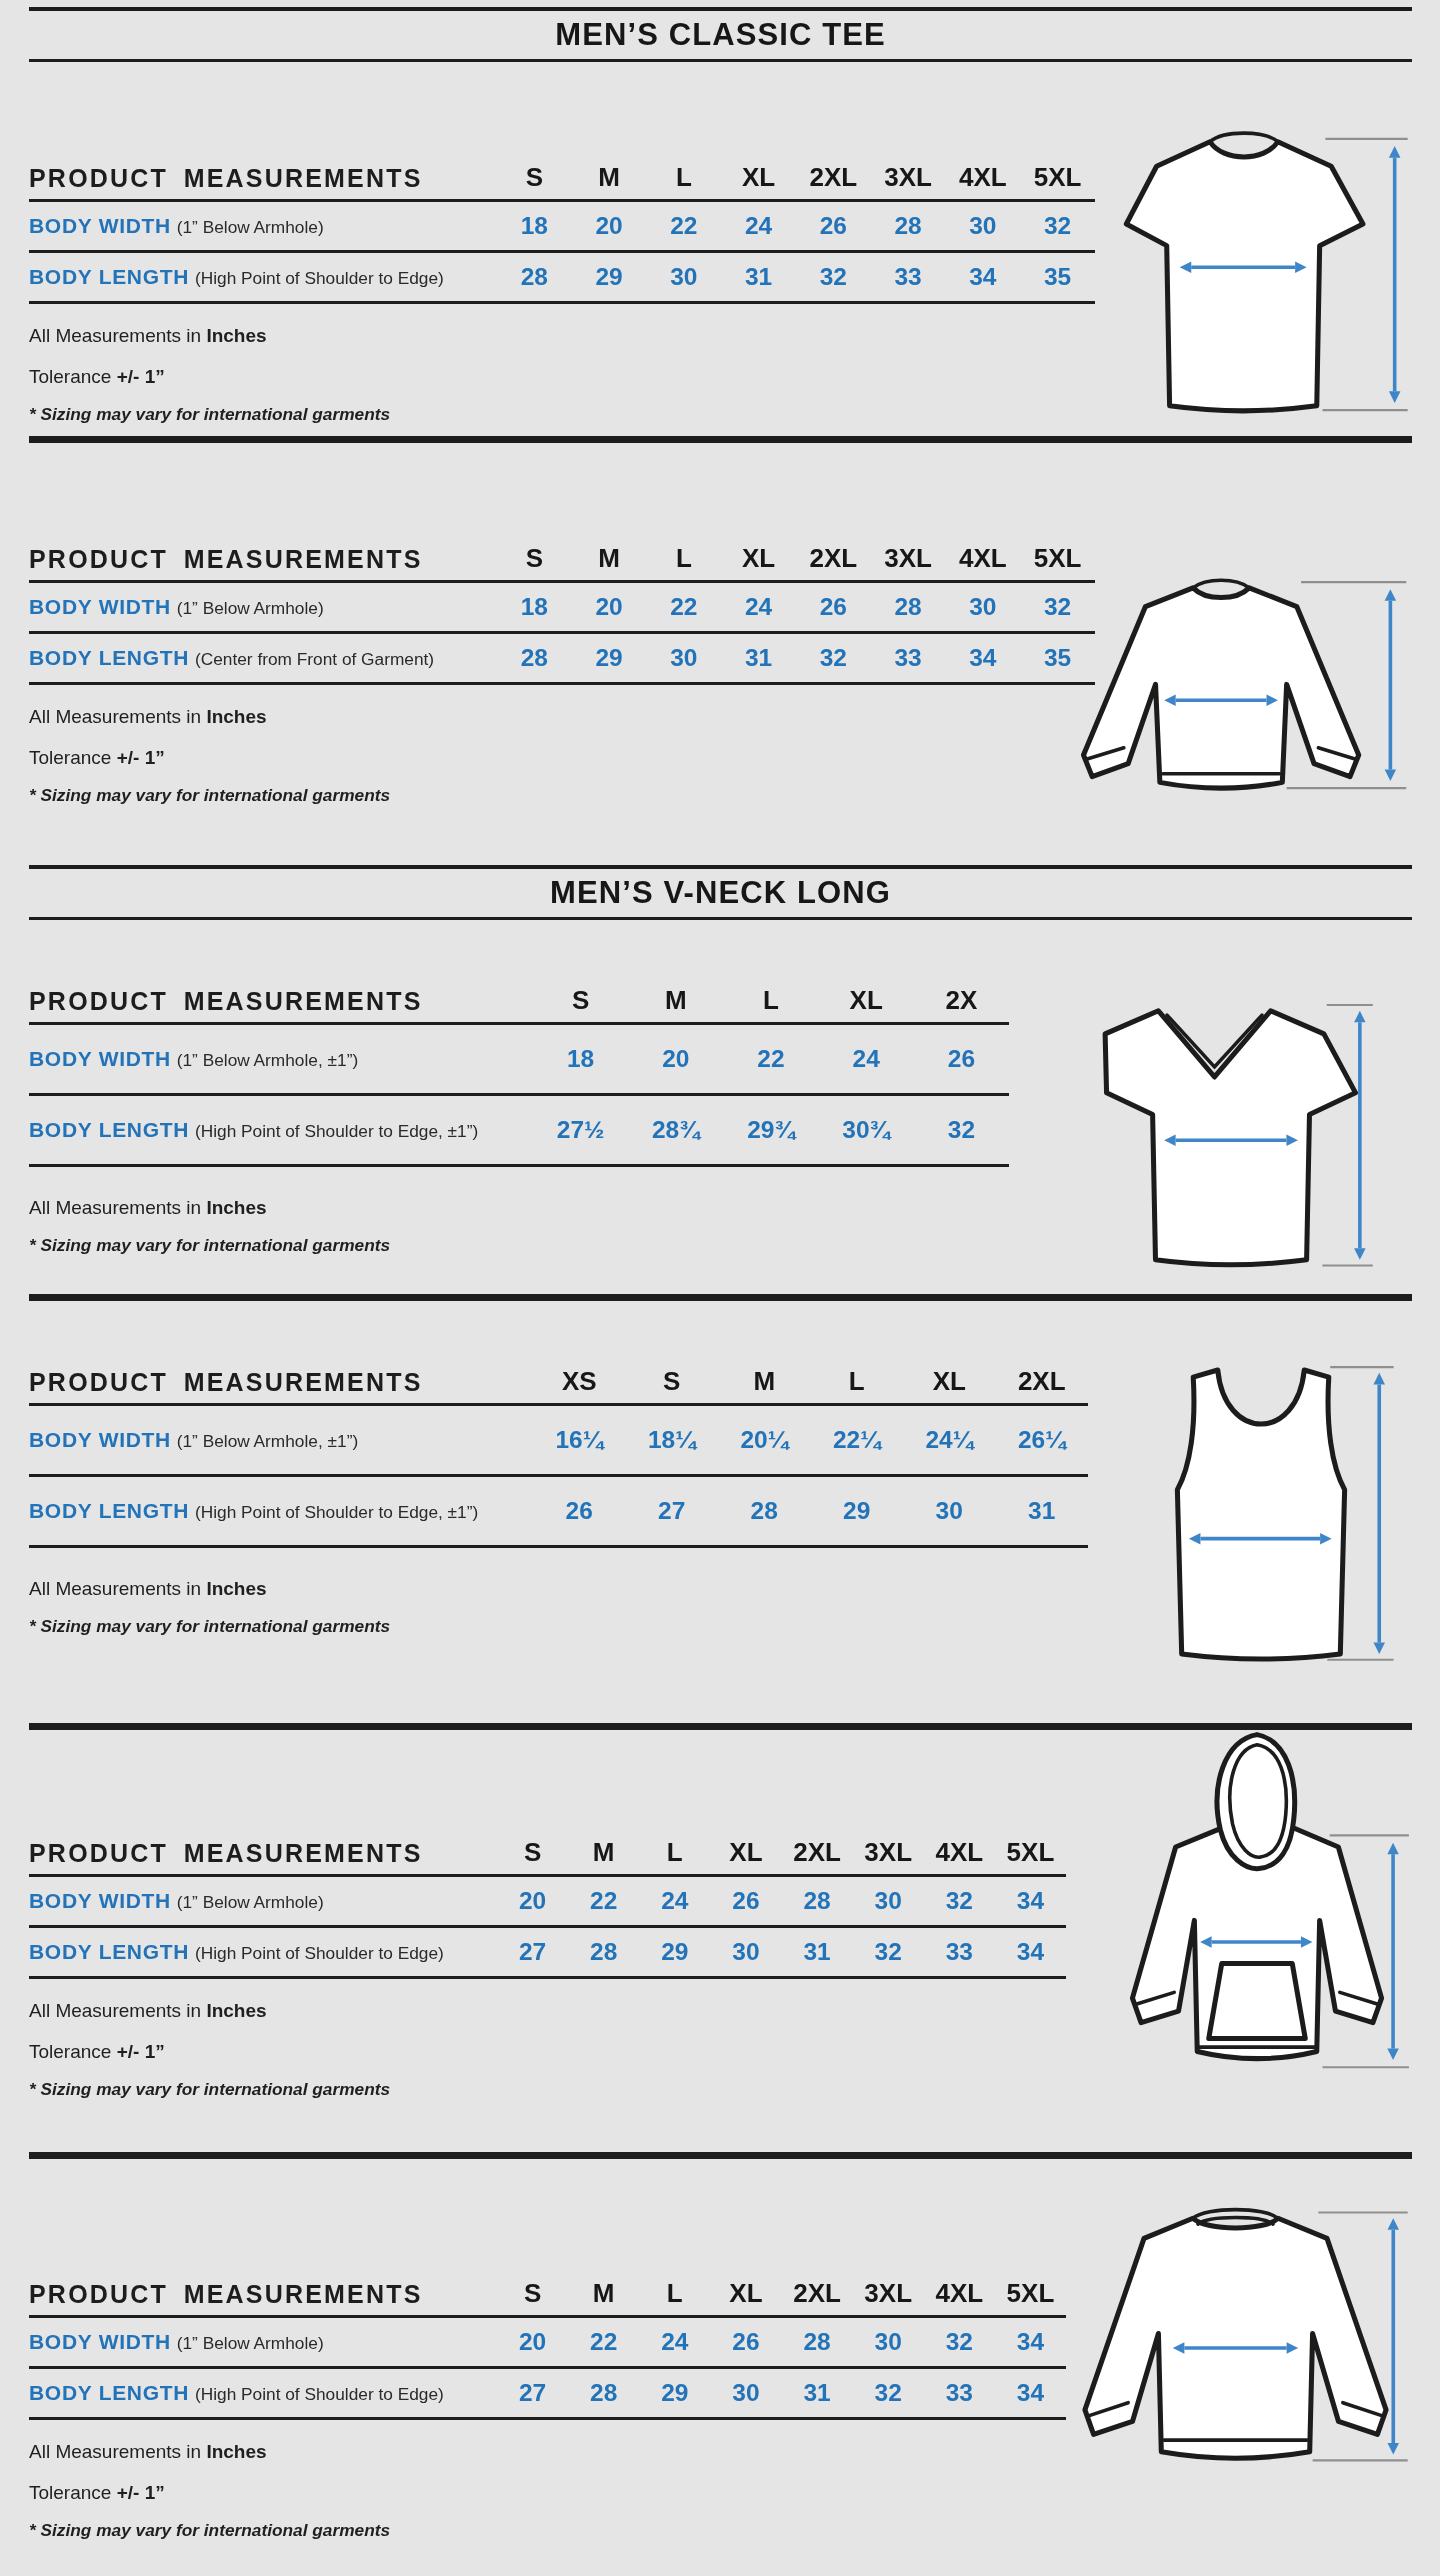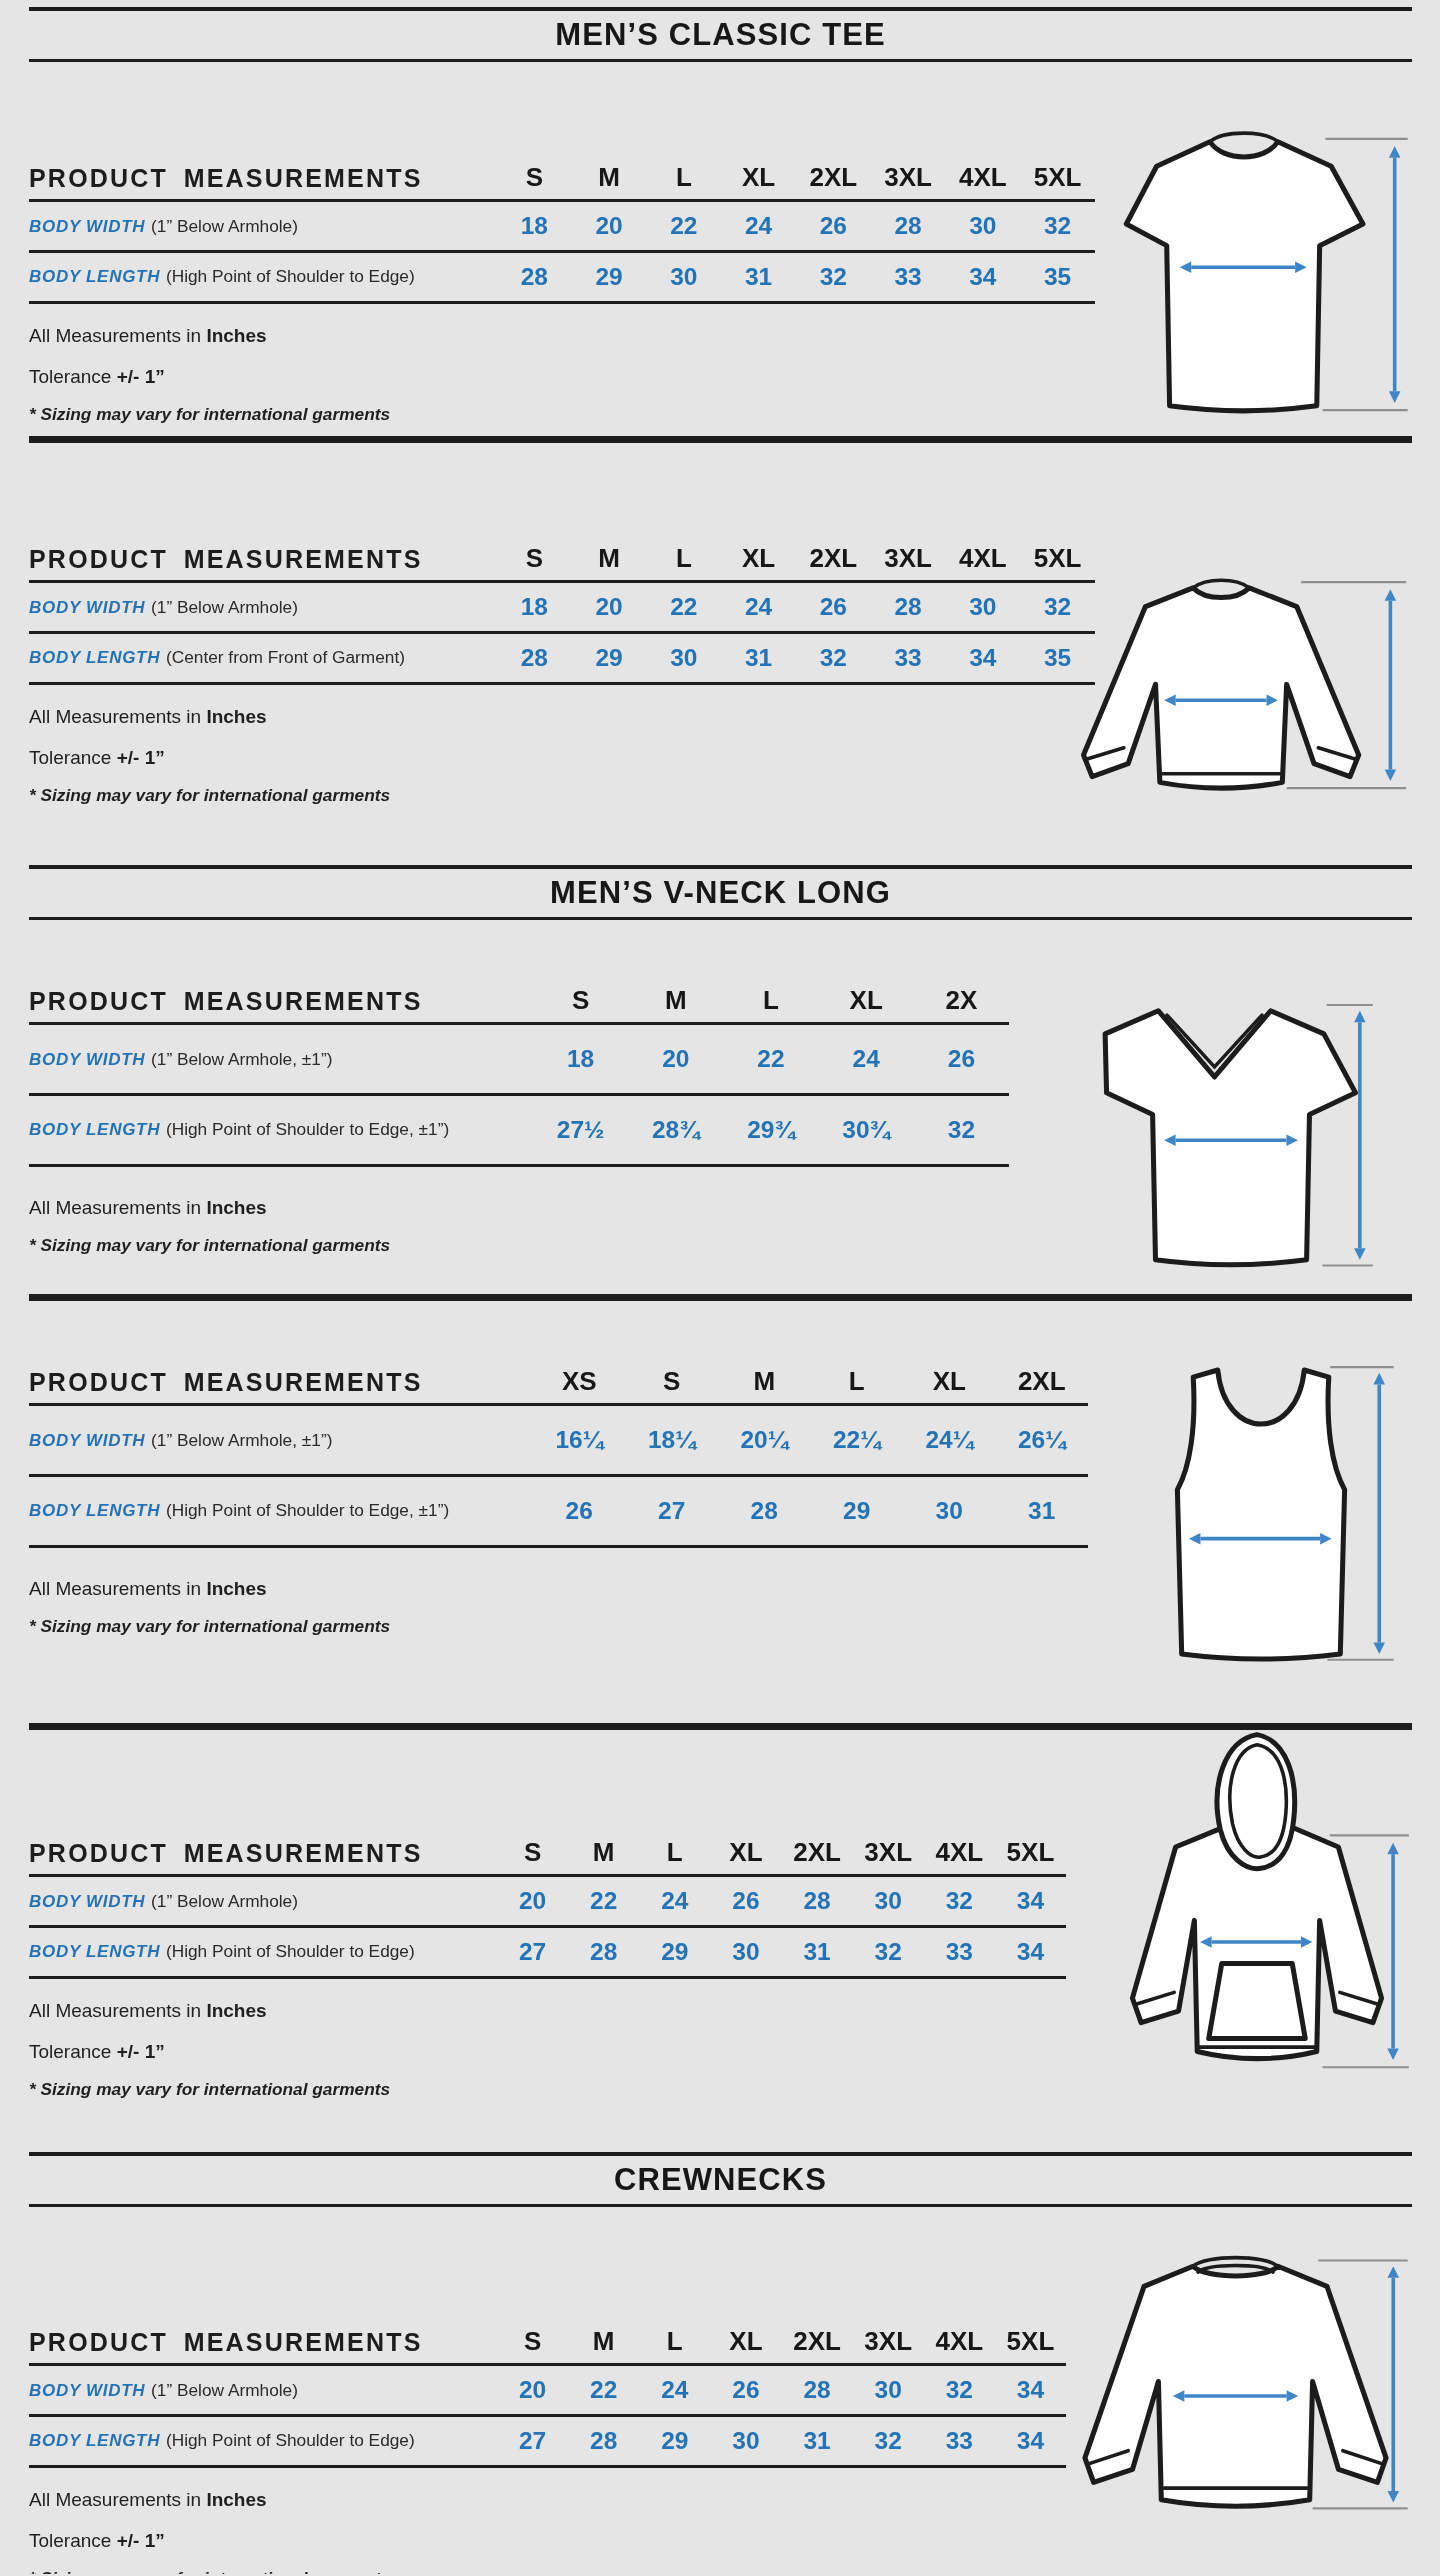--- a/index.html
+++ b/index.html
@@ -12,21 +12,21 @@
          line-height:48px;color:#171717;}
   .content{position:relative;padding-top:85px;}
   .table{margin-right:317px;}
   .trow{display:grid;align-items:center;}
   .header-row{height:46px;align-items:end;padding-bottom:5.8px;}
   .mh{font-size:25px;font-weight:bold;letter-spacing:2.2px;word-spacing:6.5px;white-space:nowrap;}
   .size-cell{font-size:26px;font-weight:bold;text-align:center;color:#171717;}
   .table-rule{height:2.9px;background:#1d1d1d;}
   .data-row{height:48px;}
   .label-cell{white-space:nowrap;}
-  .rlabel{font-size:17px;font-weight:bold;color:#2373b9;letter-spacing:0.7px;font-style:italic;}
+  .rlabel{font-size:21px;font-weight:bold;color:#2373b9;letter-spacing:0.7px;}
   .rdesc{font-size:17.3px;color:#2a2a2a;margin-left:5.8px;}
   .val{font-size:24.5px;font-weight:bold;color:#2373b9;text-align:center;}
   .notes{margin-top:21.6px;}
   .note{font-size:19px;margin-top:19px;color:#1f1f1f;}
   .note b{font-weight:bold;}
   .note.star{font-style:italic;font-weight:bold;font-size:17.3px;margin-top:16px;}
   .garment{position:absolute;right:0;top:61px;}
   .garment svg{display:block;}
   
   .sec-vneck .content,.sec-tank .content{padding-top:50px;}
@@ -392,21 +392,20 @@
       <polygon class="ahead" points="136,300 152,292 152,308"></polygon>
       <polygon class="ahead" points="292,300 276,292 276,308"></polygon>
     </g>
   </svg>
           </div>
     </div>
   </section>
 
   <section class="section sec-crewneck">
     <div class="rule title-rule"></div>
-    <h2 class="title">CREWNECKS</h2>
     <div class="rule title-rule"></div>
     <div class="content">
       <div class="table">
         <div class="trow header-row" style="grid-template-columns: 468px repeat(8, 1fr);">
           <div class="mh">PRODUCT MEASUREMENTS</div>
         <div class="size-cell">S</div>
               <div class="size-cell">M</div>
               <div class="size-cell">L</div>
               <div class="size-cell">XL</div>
               <div class="size-cell">2XL</div>

